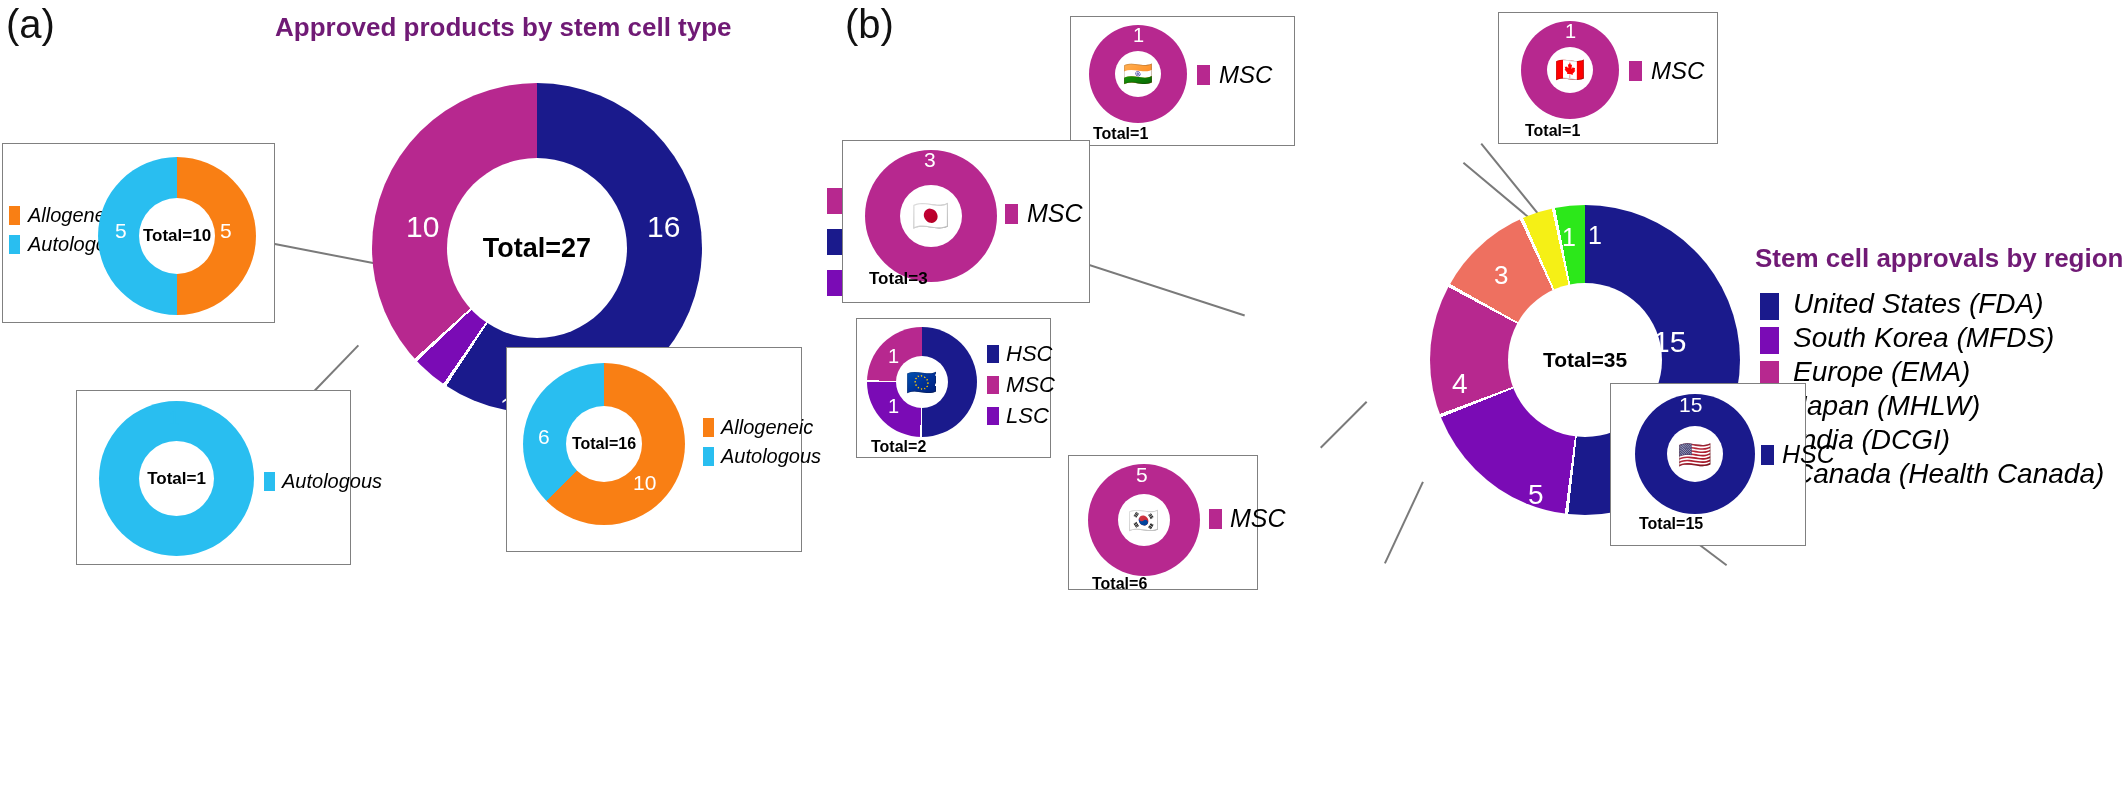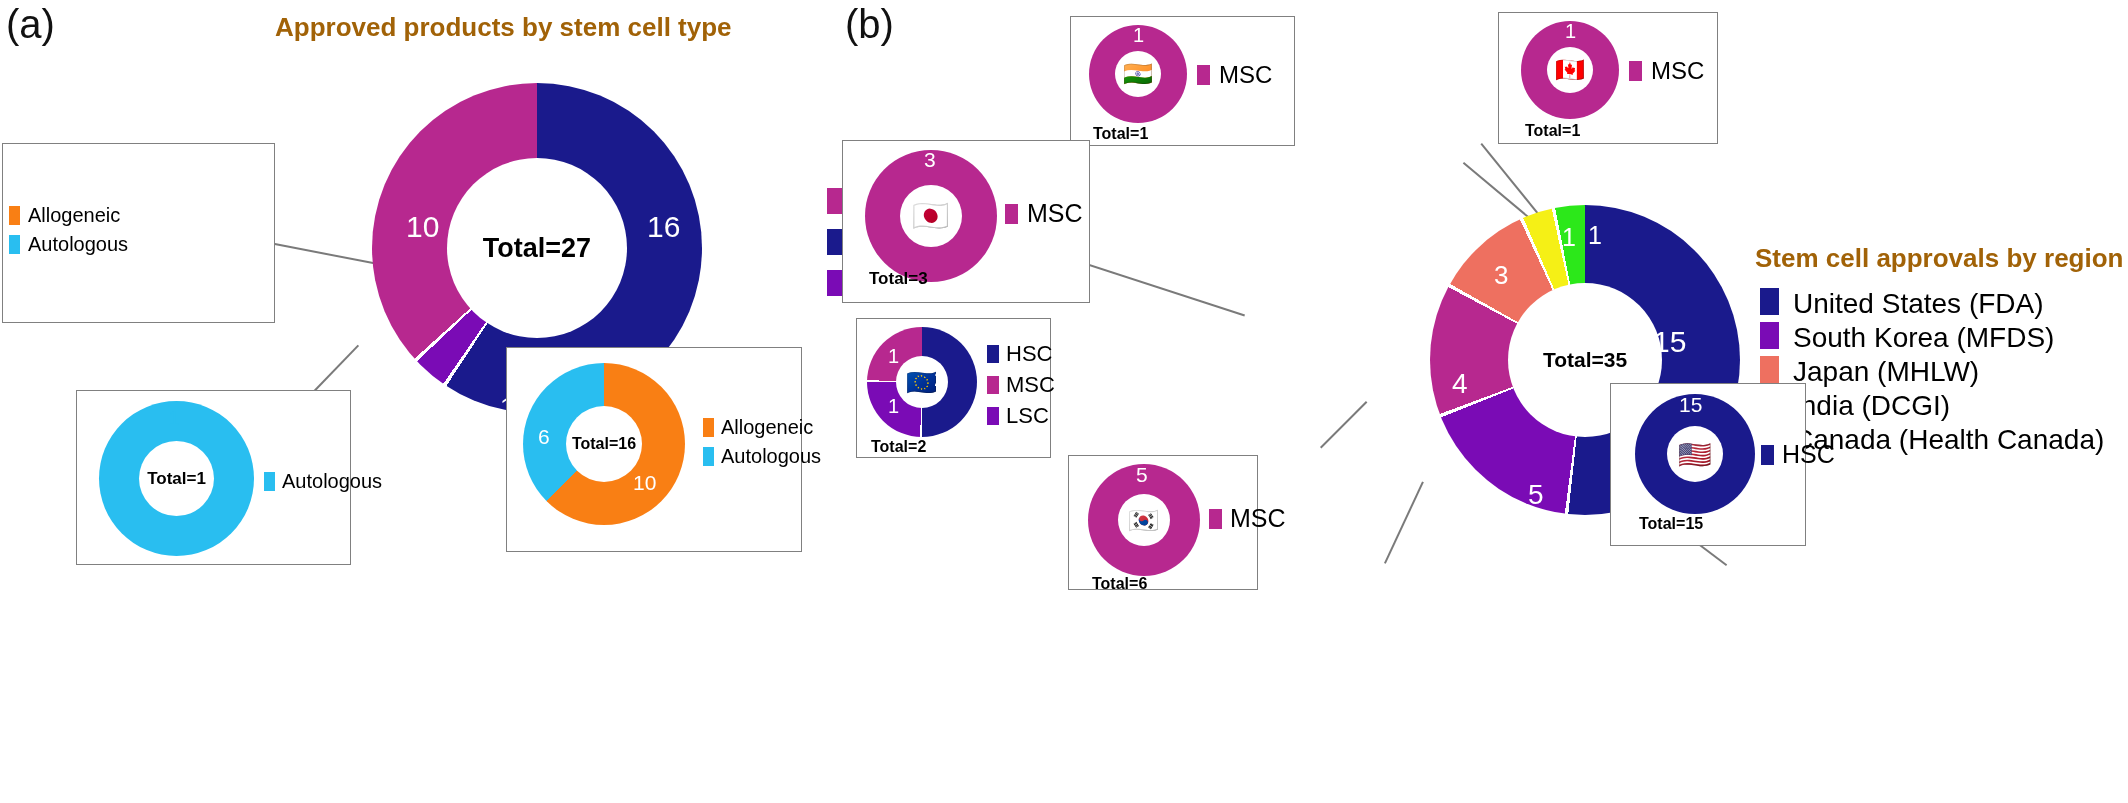--- a/index.html
+++ b/index.html
@@ -1,40 +1,40 @@
 <!DOCTYPE html>
 <html><head>
 <meta charset="utf-8">
 <style>
   html,body{margin:0;padding:0;background:#ffffff;}
   body{width:2128px;height:803px;position:relative;font-family:"Liberation Sans",sans-serif;overflow:hidden;}
   .fig{position:absolute;inset:0;}
 
   .panel-letter{position:absolute;font-size:40px;color:#111;font-family:"Liberation Sans",sans-serif;}
 
-  .chart-title{position:absolute;font-size:26px;font-weight:bold;color:#a16207;white-space:nowrap;}
+  .chart-title{position:absolute;font-size:26px;font-weight:bold;color:#701a75;white-space:nowrap;}
 
   .callout-box{position:absolute;border:1.5px solid #808080;background:#fff;box-sizing:border-box;}
 
   .donut{position:absolute;border-radius:50%;}
   .donut-hole{position:absolute;border-radius:50%;background:#fff;display:flex;align-items:center;justify-content:center;}
 
   .slice-label{position:absolute;color:#fff;font-family:"Liberation Sans",sans-serif;line-height:1;white-space:nowrap;}
 
   .total-label{position:absolute;font-weight:bold;color:#000;white-space:nowrap;font-family:"Liberation Sans",sans-serif;}
 
-  .legend{position:absolute;}
+  .legend{position:absolute;font-style:italic;}
   .legend-row{display:flex;align-items:center;white-space:nowrap;}
   .legend-swatch{display:inline-block;flex:0 0 auto;}
   .legend-text{color:#000;font-family:"Liberation Sans",sans-serif;}
 
   .leader{position:absolute;background:#7a7a7a;transform-origin:0 0;height:1.5px;}
   .flagglyph{font-family:"DejaVu Sans",sans-serif;line-height:1;}
 
-  .big-legend-row{display:flex;align-items:flex-start;margin-bottom:2px;}
+  .big-legend-row{display:flex;align-items:flex-end;margin-bottom:2px;}
 </style>
 </head>
 <body>
 
 <div class="fig">
 
   <div class="panel-letter" style="left:6px;top:2px;">(a)</div>
 
   <div class="chart-title" style="left:275px;top:12px;">Approved products by stem cell type</div>
 
@@ -76,20 +76,26 @@
 
   <div class="callout-box" style="left:2px;top:143px;width:273px;height:180px;">
     <div class="legend" style="left:6px;top:60px;">
       <div class="legend-row" style="margin-bottom:6px;">
         <span class="legend-swatch" style="width:11px;height:19px;background:#F97F14;margin-right:8px;"></span>
         <span class="legend-text" style="font-size:20px;">Allogeneic</span>
       </div>
       <div class="legend-row">
         <span class="legend-swatch" style="width:11px;height:19px;background:#29BEF0;margin-right:8px;"></span>
         <span class="legend-text" style="font-size:20px;">Autologous</span>
+      </div>
+    </div>
+    <div class="donut" style="left:95px;top:13px;width:158px;height:158px;
+                background:conic-gradient(from 0deg, #F97F14 0deg 180deg, #29BEF0 180deg 360deg);">
+      <div class="donut-hole" style="left:41px;top:41px;width:76px;height:76px;">
+        <span class="total-label" style="position:relative;font-size:17px;">Total=10</span>
       </div>
     </div>
     <div class="slice-label" style="left:112px;top:76px;font-size:21px;">5</div>
     <div class="slice-label" style="left:217px;top:76px;font-size:21px;">5</div>
   </div>
 
   <div class="callout-box" style="left:76px;top:390px;width:275px;height:175px;">
     <div class="donut" style="left:22px;top:10px;width:155px;height:155px;background:#29BEF0;">
       <div class="donut-hole" style="left:40px;top:40px;width:75px;height:75px;">
         <span class="total-label" style="position:relative;font-size:17px;">Total=1</span>
@@ -163,20 +169,24 @@
   <div class="legend" style="left:1760px;top:288px;">
     <div class="big-legend-row">
       <span class="legend-swatch" style="width:19px;height:27px;background:#1A1A8C;margin-right:14px;"></span>
       <span class="legend-text" style="font-size:28px;">United States (FDA)</span>
     </div>
     <div class="big-legend-row">
       <span class="legend-swatch" style="width:19px;height:27px;background:#7A0BB5;margin-right:14px;"></span>
       <span class="legend-text" style="font-size:28px;">South Korea (MFDS)</span>
     </div>
     <div class="big-legend-row">
+      <span class="legend-swatch" style="width:19px;height:27px;background:#B7288F;margin-right:14px;"></span>
+      <span class="legend-text" style="font-size:28px;">Europe (EMA)</span>
+    </div>
+    <div class="big-legend-row">
       <span class="legend-swatch" style="width:19px;height:27px;background:#EE7060;margin-right:14px;"></span>
       <span class="legend-text" style="font-size:28px;">Japan (MHLW)</span>
     </div>
     <div class="big-legend-row">
       <span class="legend-swatch" style="width:19px;height:27px;background:#F5F016;margin-right:14px;"></span>
       <span class="legend-text" style="font-size:28px;">India (DCGI)</span>
     </div>
     <div class="big-legend-row">
       <span class="legend-swatch" style="width:19px;height:27px;background:#2CE81A;margin-right:14px;"></span>
       <span class="legend-text" style="font-size:28px;">Canada (Health Canada)</span>

